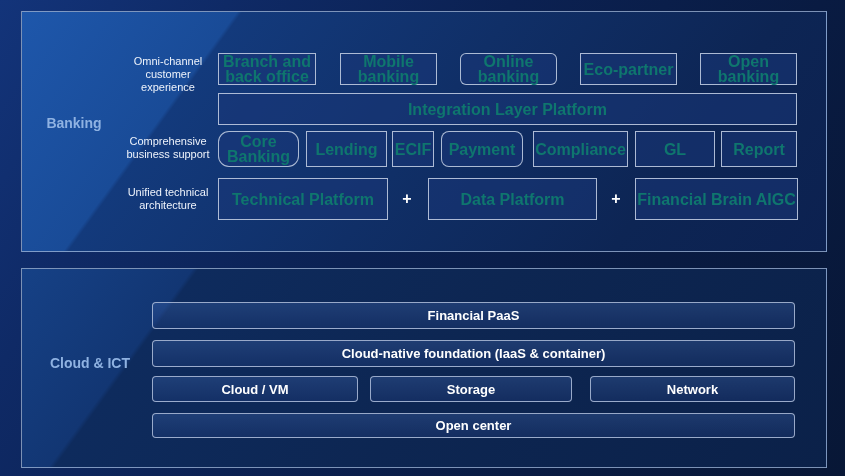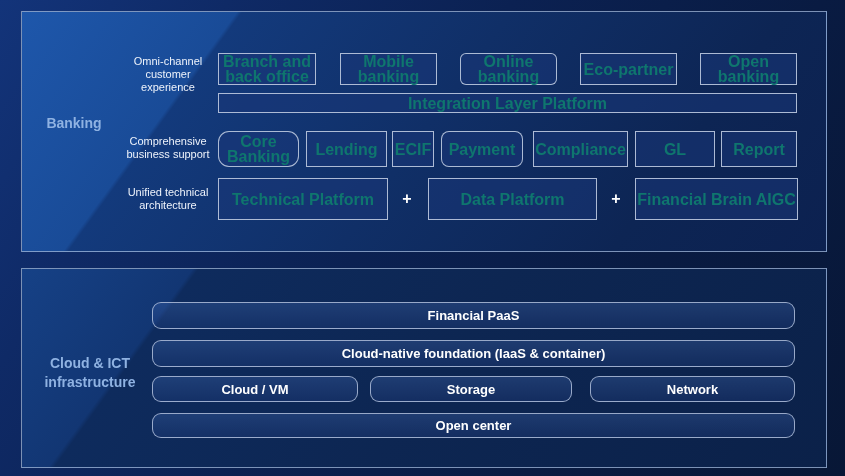--- a/index.html
+++ b/index.html
@@ -24,21 +24,21 @@
   .rowlabel{
     color:#eef3fb;font-size:11px;line-height:13px;text-align:center;
   }
   .tbox{
     border:1px solid rgba(190,202,224,0.9);
     background:rgba(25,55,120,0.55);
     color:#0f766e;font-weight:bold;font-size:16px;line-height:15px;
     display:flex;align-items:center;justify-content:center;text-align:center;
   }
   .rbox{
-    border:1px solid rgba(186,200,226,0.8);border-radius:9px;
+    border:1px solid rgba(186,200,226,0.8);border-radius:4px;
     background:linear-gradient(180deg,rgba(72,112,186,0.30),rgba(36,66,134,0.30));
     color:#ffffff;font-weight:bold;font-size:13px;
     display:flex;align-items:center;justify-content:center;text-align:center;
   }
   .plus{
     color:#ffffff;font-weight:bold;font-size:16px;line-height:16px;text-align:center;
   }
   .bl{display:block;}
 </style>
 </head>
@@ -67,21 +67,21 @@
 <div class="abs tbox" style="left:340px;top:53px;width:97px;height:32px;">
   <div>
     <span class="bl">Mobile</span>
     <span class="bl">banking</span>
   </div>
 </div>
 <div class="abs tbox" style="left:460px;top:53px;width:97px;height:32px;border-radius:6px;">Online banking</div>
 <div class="abs tbox" style="left:580px;top:53px;width:97px;height:32px;">Eco-partner</div>
 <div class="abs tbox" style="left:700px;top:53px;width:97px;height:32px;">Open banking</div>
 
-<div class="abs tbox" style="left:218px;top:93px;width:579px;height:20px;">Integration Layer Platform</div>
+<div class="abs tbox" style="left:218px;top:93px;width:579px;height:32px;">Integration Layer Platform</div>
 
 <div class="abs rowlabel" style="left:118px;top:135px;width:100px;">
   <span class="bl">Comprehensive</span>
   <span class="bl">business support</span>
 </div>
 
 <div class="abs tbox" style="left:218px;top:131px;width:81px;height:36px;border-radius:11px;">
   <div>
     <span class="bl">Core</span>
     <span class="bl">Banking</span>
@@ -100,21 +100,20 @@
 </div>
 
 <div class="abs tbox" style="left:218px;top:178px;width:170px;height:42px;">Technical Platform</div>
 <div class="abs plus" style="left:400px;top:191px;width:14px;">+</div>
 <div class="abs tbox" style="left:428px;top:178px;width:169px;height:42px;">Data Platform</div>
 <div class="abs plus" style="left:609px;top:191px;width:14px;">+</div>
 <div class="abs tbox" style="left:635px;top:178px;width:163px;height:42px;">Financial Brain AIGC</div>
 
 <div class="abs sectitle" style="left:28px;top:354px;width:124px;">
   <span class="bl">Cloud &amp; ICT</span>
-  <span class="bl">infrastructure</span>
 </div>
 
 <div class="abs rbox" style="left:152px;top:302px;width:643px;height:27px;">Financial PaaS</div>
 <div class="abs rbox" style="left:152px;top:340px;width:643px;height:27px;">Cloud-native foundation (IaaS &amp; container)</div>
 <div class="abs rbox" style="left:152px;top:376px;width:206px;height:26px;">Cloud / VM</div>
 <div class="abs rbox" style="left:370px;top:376px;width:202px;height:26px;">Storage</div>
 <div class="abs rbox" style="left:590px;top:376px;width:205px;height:26px;">Network</div>
 <div class="abs rbox" style="left:152px;top:413px;width:643px;height:25px;">Open center</div>
 
 </body></html>

